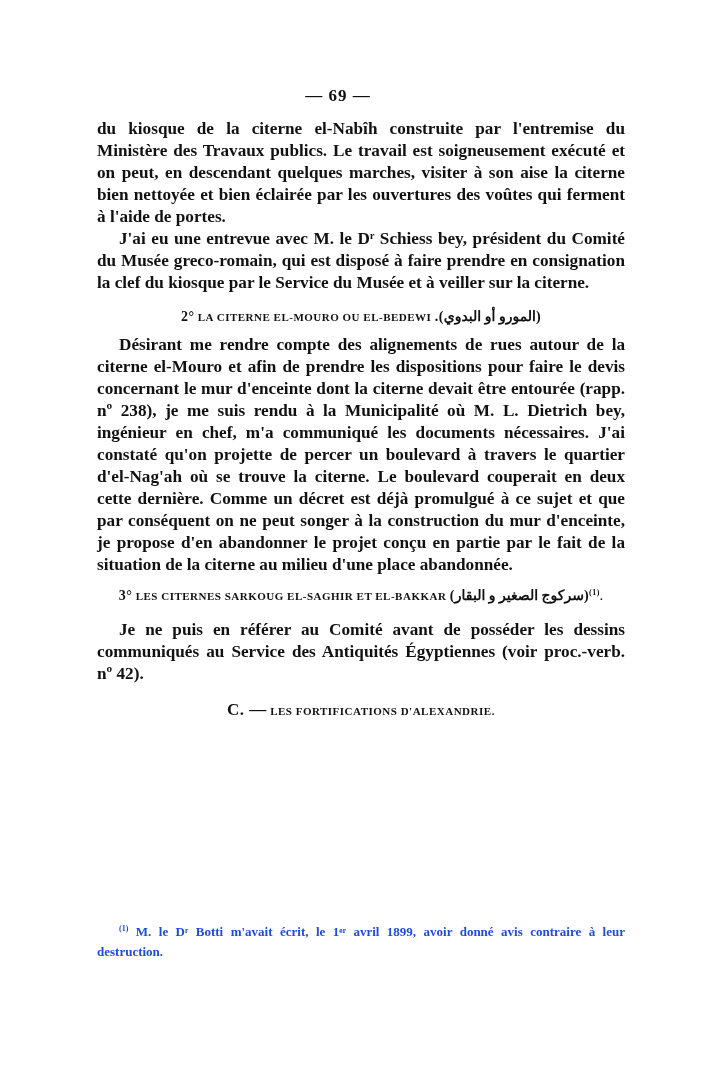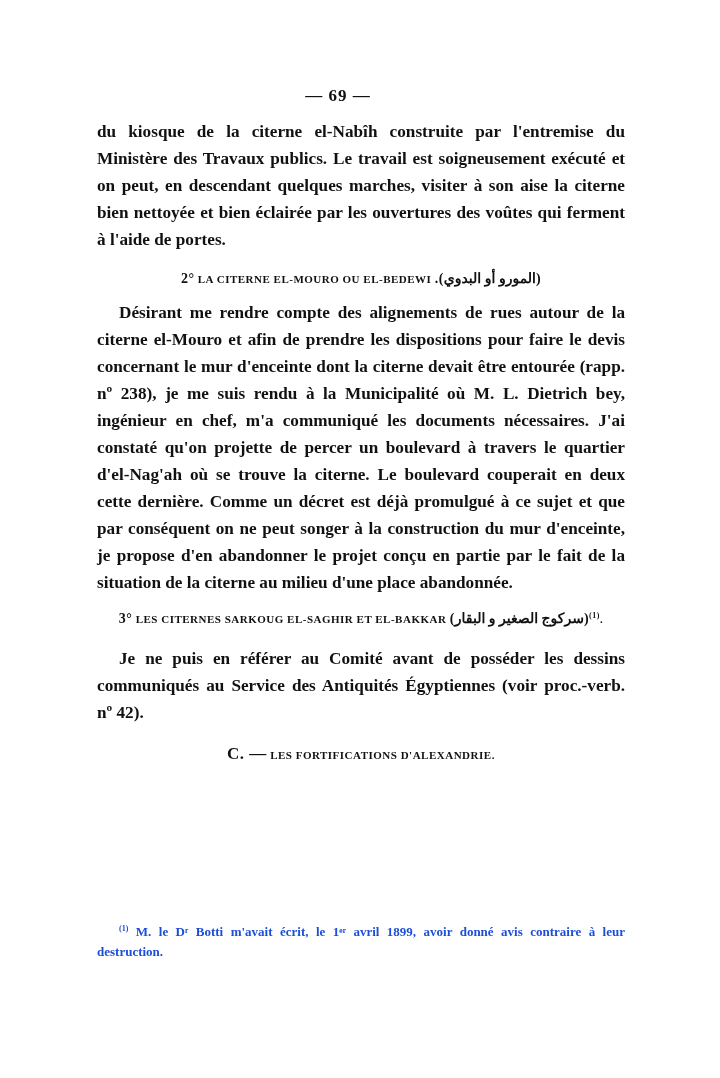--- a/index.html
+++ b/index.html
@@ -1,21 +1,21 @@
 <!DOCTYPE html>
 <html><head>
   <meta charset="utf-8">
   <style>
     html, body { margin: 0; padding: 0; background: #ffffff; }
     body { width: 720px; height: 1078px; position: relative; overflow: hidden;
            font-family: "Liberation Serif", "DejaVu Serif", serif; color: #111; }
     .page-number { position: absolute; top: 86px; left: 0; width: 676px; text-align: center;
                    font-size: 17px; font-weight: bold; letter-spacing: 1px; }
     .body-text { position: absolute; left: 97px; width: 528px; top: 118px;
-                 font-size: 17.2px; font-weight: bold; line-height: 27px; }
+                 font-size: 17.2px; font-weight: bold; line-height: 22px; }
     .p { margin: 0; text-align: justify; text-align-last: left; }
     .p.indent { text-indent: 22px; }
     .heading { margin: 0; text-align: center; font-size: 11px; letter-spacing: 0.5px;
                font-weight: bold; }
     .heading .num { font-size: 14px; }
     .heading .ar { font-family: Liberation Serif, serif; font-size: 14px; font-weight: bold; }
     .heading sup { font-size: 8px; }
     #h2 { margin-top: 12px; margin-bottom: 6px; }
     #h3 { margin-top: 6px; margin-bottom: 12px; }
     #hc { margin-top: 14px; margin-bottom: 22px; font-size: 11px; }
@@ -25,20 +25,21 @@
                 text-indent: 22px; color: #1d4ed8; }
     .footnote sup { font-size: 8px; }
   </style>
 </head>
 <body>
 
 <div class="page-number">— 69 —</div>
 
 <div class="body-text">
   <p class="p">du kiosque de la citerne el-Nabîh construite par l'entremise du Ministère des Travaux publics. Le travail est soigneusement exécuté et on peut, en descendant quelques marches, visiter à son aise la citerne bien nettoyée et bien éclairée par les ouvertures des voûtes qui ferment à l'aide de portes.</p>
+  <p class="p indent">J'ai eu une entrevue avec M. le Dʳ Schiess bey, président du Comité du Musée greco-romain, qui est disposé à faire prendre en consignation la clef du kiosque par le Service du Musée et à veiller sur la citerne.</p>
 
   <p class="heading" id="h2">
     <span class="num">2°</span>
     <span>LA CITERNE EL-MOURO OU EL-BEDEWI</span>
     <span class="ar" dir="rtl">(المورو أو البدوي).</span>
   </p>
 
   <p class="p indent">Désirant me rendre compte des alignements de rues autour de la citerne el-Mouro et afin de prendre les dispositions pour faire le devis concernant le mur d'enceinte dont la citerne devait être entourée (rapp. nº 238), je me suis rendu à la Municipalité où M. L. Dietrich bey, ingénieur en chef, m'a communiqué les documents nécessaires. J'ai constaté qu'on projette de percer un boulevard à travers le quartier d'el-Nag'ah où se trouve la citerne. Le boulevard couperait en deux cette dernière. Comme un décret est déjà promulgué à ce sujet et que par conséquent on ne peut songer à la construction du mur d'enceinte, je propose d'en abandonner le projet conçu en partie par le fait de la situation de la citerne au milieu d'une place abandonnée.</p>
 
   <p class="heading" id="h3">

